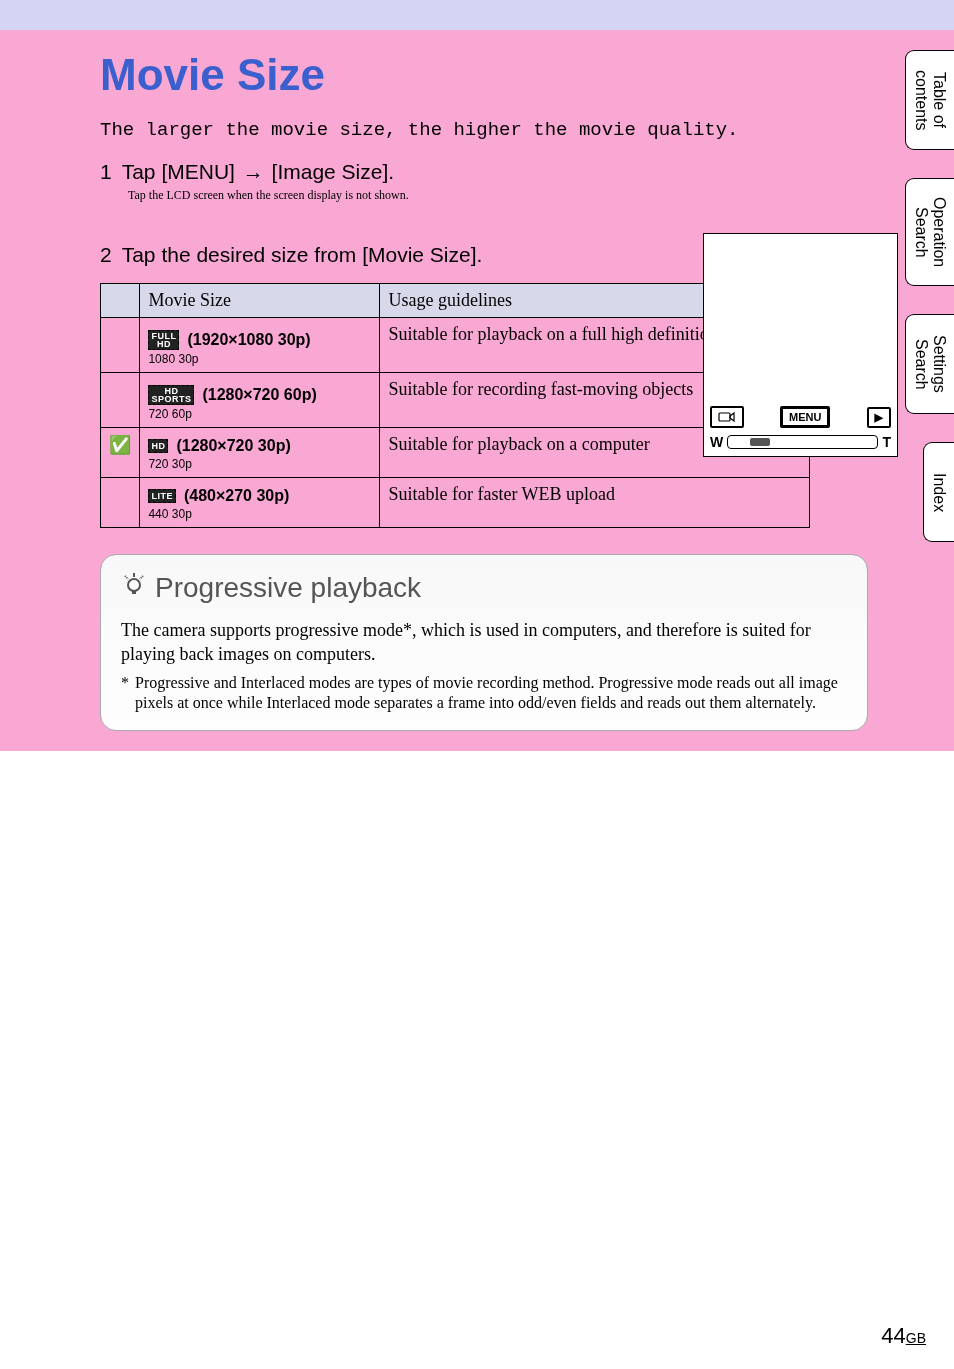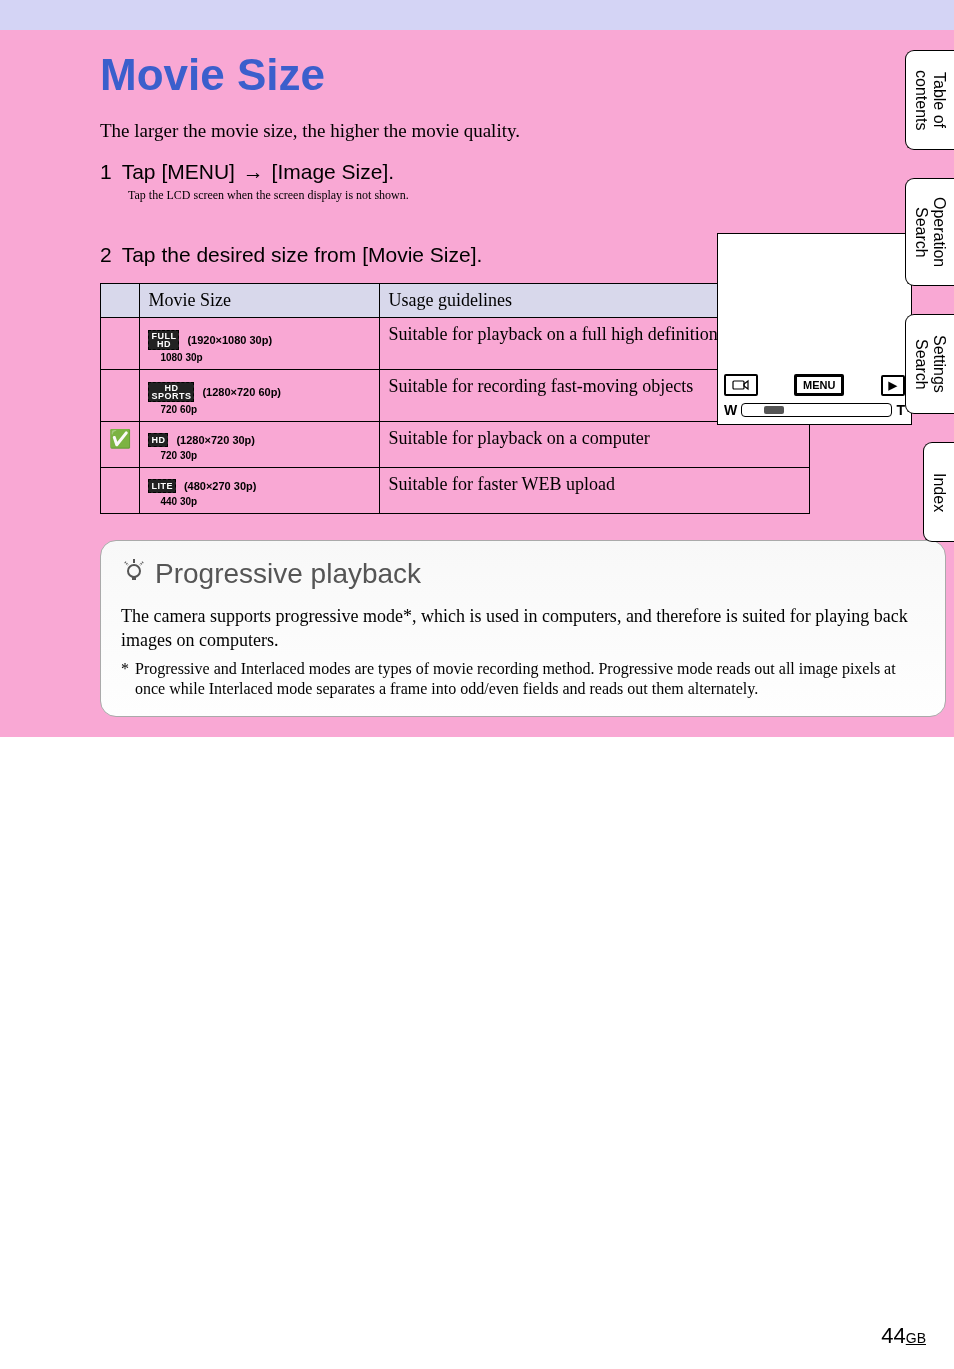--- a/index.html
+++ b/index.html
@@ -7,32 +7,32 @@
       font-family: Arial, Helvetica, sans-serif;
       background: #fff;
       width: 954px;
       height: 1369px;
       position: relative;
       color: #000;
     }
     .top-bar { background: #d4d4f5; height: 30px; width: 100%; }
     .content { background: #f9a8d4; padding: 20px 40px 20px 100px; position: relative; }
     .title { color: #3b5fcc; font-size: 44px; font-weight: bold; margin-bottom: 18px; }
-    .intro { font-family: Liberation Serif, serif; font-size: 19px; line-height: 1.35; margin-bottom: 16px; padding-right: 80px; }
+    .intro { font-family: Liberation Mono, monospace; font-size: 19px; line-height: 1.35; margin-bottom: 16px; padding-right: 80px; }
     .step-row { display: flex; align-items: flex-start; gap: 10px; margin-bottom: 4px; }
     .step-num { font-size: 21px; }
     .step-head { font-size: 21px; display: inline; }
     .arrow { font-size: 21px; padding: 0 2px; }
     .step-sub { font-family: "Times New Roman", serif; font-size: 12px; margin-left: 28px; margin-top: 4px; }
     .camera-lcd {
       position: absolute;
-      right: 42px;
+      right: 56px;
       top: 203px;
       width: 195px;
-      height: 192px;
+      height: 224px;
       border: 1px solid #000;
       background: #fff;
     }
     .lcd-bottom { position: absolute; bottom: 6px; left: 6px; right: 6px; }
     .lcd-icons { display: flex; justify-content: space-between; margin-bottom: 6px; align-items: center; }
     .lcd-icon-box { border: 2px solid #000; border-radius: 2px; padding: 2px 6px; font-size: 11px; font-weight: bold; display: flex; align-items: center; justify-content: center; }
     .lcd-icon-box.highlighted { border-width: 3px; }
     .lcd-zoom { display: flex; align-items: center; gap: 4px; }
     .lcd-zoom-bar { flex: 1; height: 14px; border: 1px solid #000; border-radius: 4px; position: relative; display: flex; align-items: center; padding: 0 2px; }
     .lcd-zoom-indicator { width: 20px; height: 8px; background: #555; border-radius: 2px; margin-left: 20px; }
@@ -40,30 +40,30 @@
     .step2 { margin-top: 40px; }
     .step2-head { display: flex; align-items: flex-start; gap: 10px; margin-bottom: 16px; }
     table.movie-table { border-collapse: collapse; width: 710px; margin-left: 0; font-size: 17px; }
     table.movie-table th, table.movie-table td { border: 1px solid #000; padding: 6px 8px; vertical-align: top; text-align: left; }
     table.movie-table th { background: #d8d8eb; font-family: "Times New Roman", serif; font-weight: normal; font-size: 18px; }
     .check-col { width: 30px; text-align: center; }
     .size-col { width: 240px; }
     .size-badge { display: inline-flex; align-items: center; gap: 8px; }
     .badge-box { border: 1.5px dashed #000; padding: 1px 2px; font-size: 9px; font-weight: bold; background: #222; color: #fff; letter-spacing: 0.5px; }
     .badge-box.full { line-height: 0.9; text-align: center; }
-    .size-text { font-weight: bold; font-size: 11px; }
-    .size-sub { font-weight: bold; font-size: 10px; margin-top: 2px; margin-left: 12px; }
+    .size-text { font-weight: bold; font-size: 16px; }
+    .size-sub { font-weight: normal; font-size: 12px; margin-top: 2px; margin-left: 0; }
     .usage { font-family: "Times New Roman", serif; font-size: 18px; }
     .check-mark { font-size: 18px; }
     .tip-box {
       margin-top: 26px;
       border: 1px solid #aaa;
       border-radius: 16px;
       padding: 16px 20px 16px 20px;
-      width: 846px;
+      width: 768px;
       background: linear-gradient(#f8f8f8, #fefefe);
     }
     .tip-title { font-size: 28px; color: #555; display: flex; align-items: center; gap: 8px; margin-bottom: 14px; }
     .tip-icon { font-size: 26px; }
     .tip-body { font-family: "Times New Roman", serif; font-size: 18px; line-height: 1.35; margin-bottom: 6px; }
     .tip-foot { font-family: "Times New Roman", serif; font-size: 16px; line-height: 1.3; display: flex; gap: 6px; }
     .asterisk { }
     
     .side-tabs { position: absolute; right: 0; top: 50px; display: flex; flex-direction: column; gap: 28px; align-items: flex-end; }
     .tab {

